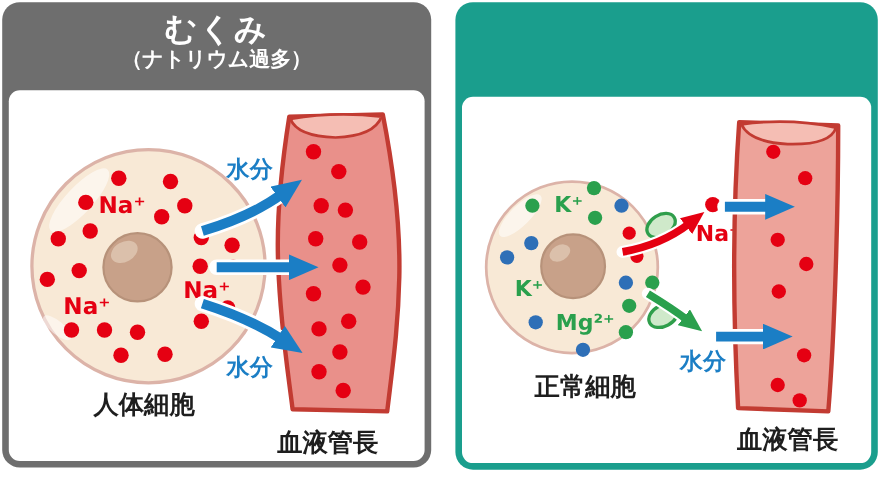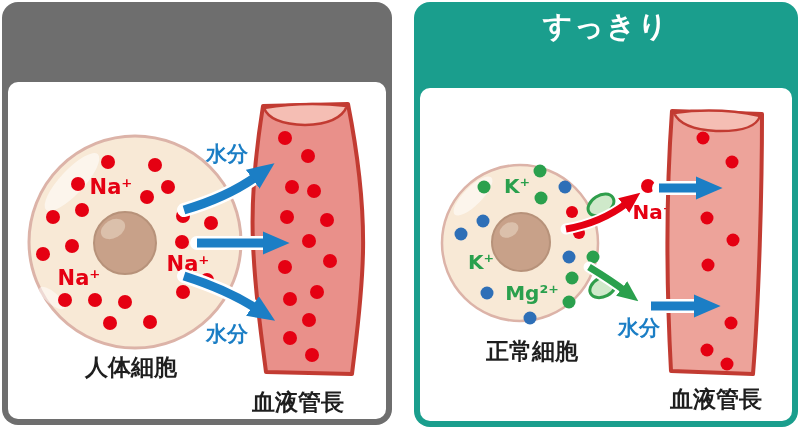--- a/index.html
+++ b/index.html
@@ -20,26 +20,29 @@
   text{font-weight:bold;}
   .na-label{fill:#e50012;font-size:21px;}
   .water-label{fill:#1b7ec5;font-size:21px;}
   .k-label{fill:#2aa04d;font-size:20px;}
   .caption{fill:#1e1e1e;font-size:23px;}
 </style>
 </head>
 <body>
 
 <div class="panel" id="panel-left">
+  <div class="header">
+    <div class="title">むくみ</div>
+    <div class="subtitle">（ナトリウム過多）</div>
+  </div>
   <div class="panel-body"></div>
 </div>
 
 <div class="panel" id="panel-right">
   <div class="header">
-    <div class="title">すっきり</div>
   </div>
   <div class="panel-body"></div>
 </div>
 
 <svg id="art" width="800" height="437" viewBox="0 0 800 437">
   <defs>
     <marker id="mblue" markerWidth="3" markerHeight="2.6" refX="0.6" refY="1.3" orient="auto" markerUnits="strokeWidth">
       <path d="M0,0 L3,1.3 L0,2.6 Z" fill="#1b7ec5"></path>
     </marker>
     <marker id="mred" markerWidth="3" markerHeight="2.6" refX="0.6" refY="1.3" orient="auto" markerUnits="strokeWidth">

